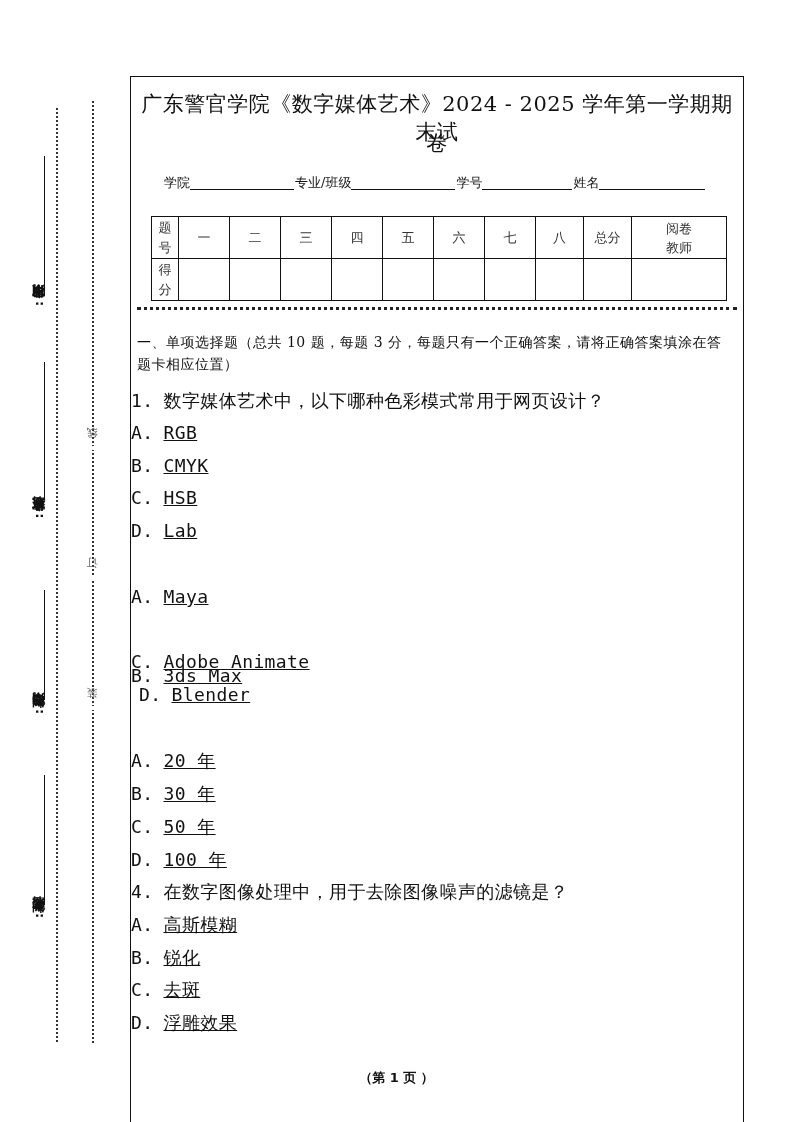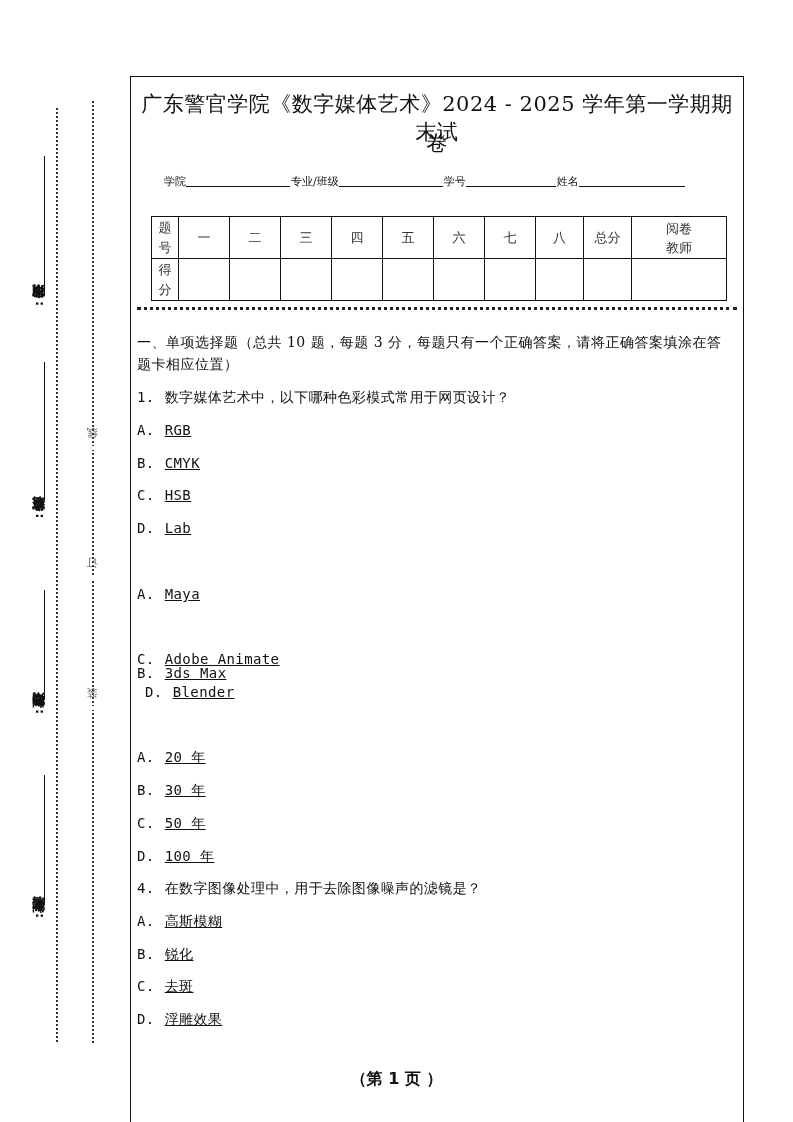--- a/index.html
+++ b/index.html
@@ -19,39 +19,39 @@
 
   
   .frame { position: absolute; left: 130px; top: 76px; width: 614px; height: 1055px;
            border: 1.5px solid #111; box-sizing: border-box; }
 
   .title { position: absolute; left: 0; width: 100%; text-align: center;
            font-size: 21px; letter-spacing: 0.5px; }
   .title.l1 { top: 13px; }
   .title.l2 { top: 52px; }
 
-  .infoline { position: absolute; left: 33px; top: 97px; font-size: 11px; display: flex; align-items: flex-start; }
+  .infoline { position: absolute; left: 33px; top: 97px; font-size: 13px; display: flex; align-items: center; }
   .infoline .lbl { white-space: nowrap; }
   .infoline .blank { display: inline-block; border-bottom: 1px solid #111; height: 12px; margin-right: 1px; }
 
   table.score { position: absolute; left: 20px; top: 139px; border-collapse: collapse;
                 font-size: 13px; color: #333; }
   table.score td { border: 1px solid #111; text-align: center; padding: 0; height: 41px; }
   table.score td.narrow { width: 26px; line-height: 20px; font-size: 13px; }
 
   .sep { position: absolute; left: 6px; right: 6px; top: 230px; border-top: 3px dotted #222; }
 
   .section { position: absolute; left: 6px; right: 8px; top: 254px; font-size: 14px; line-height: 22px;
              letter-spacing: 0.5px; }
-  .q, .opt { position: absolute; left: 6px; font-size: 14px; white-space: nowrap; letter-spacing: 0.4px; }
+  .q, .opt { position: absolute; left: 0; font-size: 18px; white-space: nowrap; letter-spacing: 0.4px; }
   .opt .tag, .q .num { font-family: "DejaVu Sans Mono", monospace; margin-right: 10px; }
   .opt .txt { font-family: "DejaVu Sans Mono", monospace; text-decoration: underline; }
 
   .footer { position: absolute; left: 0; width: 100%; top: 1069px; text-align: center;
-            font-size: 16px; font-weight: bold; font-family: "DejaVu Sans", sans-serif; }
+            font-size: 13px; font-weight: bold; font-family: "DejaVu Sans", sans-serif; }
 </style>
 </head>
 <body>
 
 <div class="dotline inner"></div>
 <div class="dotline outer"></div>
 
 <div class="vline" style="top:156px;height:140px;"></div>
 <div class="vlabel" style="top:300px;">审核日期:</div>
 <div class="vline" style="top:362px;height:38px;"></div>

